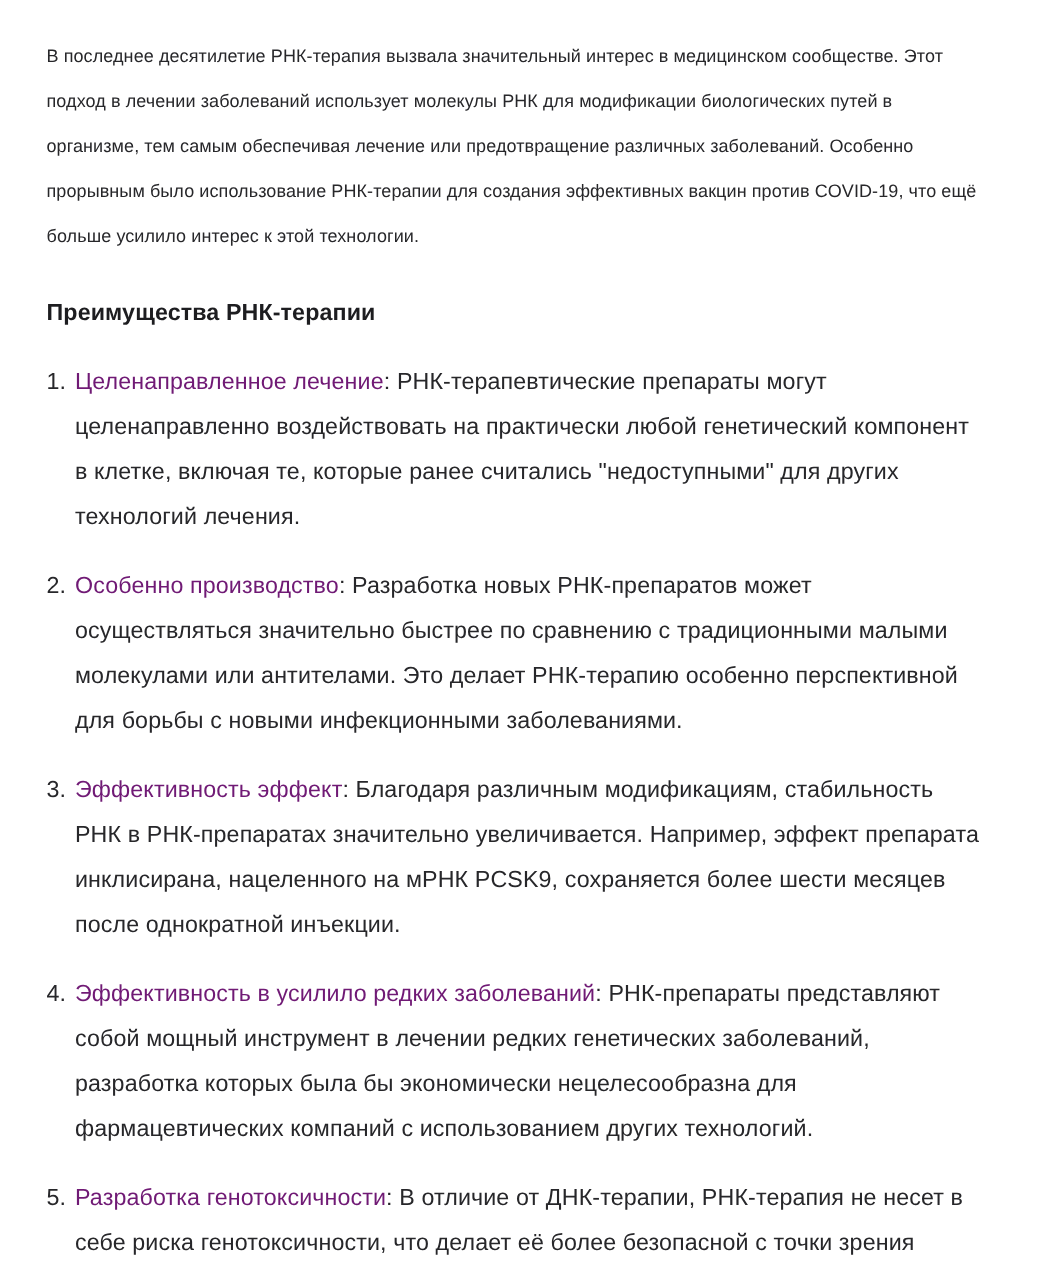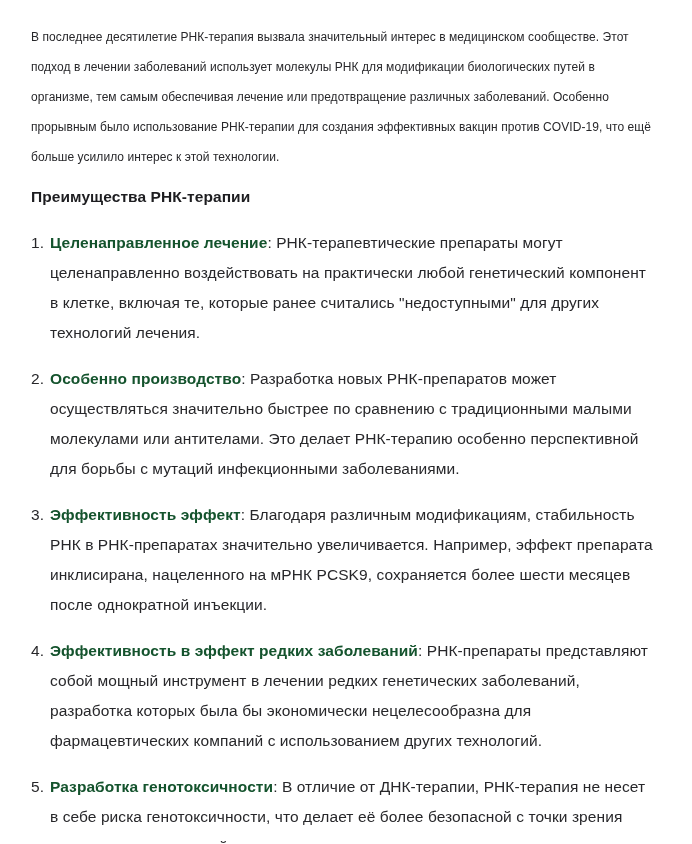--- a/index.html
+++ b/index.html
@@ -29,21 +29,21 @@
   .intro-paragraph {
     margin: 0;
     font-size: 12px;
     line-height: 30px;
     color: #27272a;
     text-align: left;
     letter-spacing: 0.005em;
   }
 
   .section-heading {
-    margin: 10px 0 0 0;
+    margin: 22px 0 0 0;
     font-size: 15.5px;
     line-height: 30px;
     font-weight: 700;
     color: #1d1d20;
     letter-spacing: 0.005em;
   }
 
   .benefits-list {
     list-style: none;
     margin: 16px 0 0 0;
@@ -69,22 +69,22 @@
     left: 0;
     top: 0;
     width: 19px;
     font-size: 15.5px;
     line-height: 30px;
     color: #27272a;
     font-weight: 400;
   }
 
   .benefit-term {
-    font-weight: 700;
-    color: #14532d;
+    font-weight: 400;
+    color: #701a75;
   }
 
   .benefit-body {
     font-weight: 400;
   }
 </style>
 </head>
 <body>
 
 <div class="page">
@@ -95,31 +95,31 @@
 
   <ol class="benefits-list">
 
     <li class="benefit-item">
       <span class="benefit-marker">1.</span>
       <span class="benefit-term">Целенаправленное лечение</span><span class="benefit-body">: </span><span class="benefit-body">РНК-терапевтические препараты могут целенаправленно воздействовать на практически любой генетический компонент в клетке, включая те, которые ранее считались "недоступными" для других технологий лечения.</span>
     </li>
 
     <li class="benefit-item">
       <span class="benefit-marker">2.</span>
-      <span class="benefit-term">Особенно производство</span><span class="benefit-body">: </span><span class="benefit-body">Разработка новых РНК-препаратов может осуществляться значительно быстрее по сравнению с традиционными малыми молекулами или антителами. Это делает РНК-терапию особенно перспективной для борьбы с мутаций инфекционными заболеваниями.</span>
+      <span class="benefit-term">Особенно производство</span><span class="benefit-body">: </span><span class="benefit-body">Разработка новых РНК-препаратов может осуществляться значительно быстрее по сравнению с традиционными малыми молекулами или антителами. Это делает РНК-терапию особенно перспективной для борьбы с новыми инфекционными заболеваниями.</span>
     </li>
 
     <li class="benefit-item">
       <span class="benefit-marker">3.</span>
       <span class="benefit-term">Эффективность эффект</span><span class="benefit-body">: </span><span class="benefit-body">Благодаря различным модификациям, стабильность РНК в РНК-препаратах значительно увеличивается. Например, эффект препарата инклисирана, нацеленного на мРНК PCSK9, сохраняется более шести месяцев после однократной инъекции.</span>
     </li>
 
     <li class="benefit-item">
       <span class="benefit-marker">4.</span>
-      <span class="benefit-term">Эффективность в эффект редких заболеваний</span><span class="benefit-body">: </span><span class="benefit-body">РНК-препараты представляют собой мощный инструмент в лечении редких генетических заболеваний, разработка которых была бы экономически нецелесообразна для фармацевтических компаний с использованием других технологий.</span>
+      <span class="benefit-term">Эффективность в усилило редких заболеваний</span><span class="benefit-body">: </span><span class="benefit-body">РНК-препараты представляют собой мощный инструмент в лечении редких генетических заболеваний, разработка которых была бы экономически нецелесообразна для фармацевтических компаний с использованием других технологий.</span>
     </li>
 
     <li class="benefit-item">
       <span class="benefit-marker">5.</span>
       <span class="benefit-term">Разработка генотоксичности</span><span class="benefit-body">: </span><span class="benefit-body">В отличие от ДНК-терапии, РНК-терапия не несет в себе риска генотоксичности, что делает её более безопасной с точки зрения потенциальных мутаций.</span>
     </li>
 
   </ol>
 </div>
 

